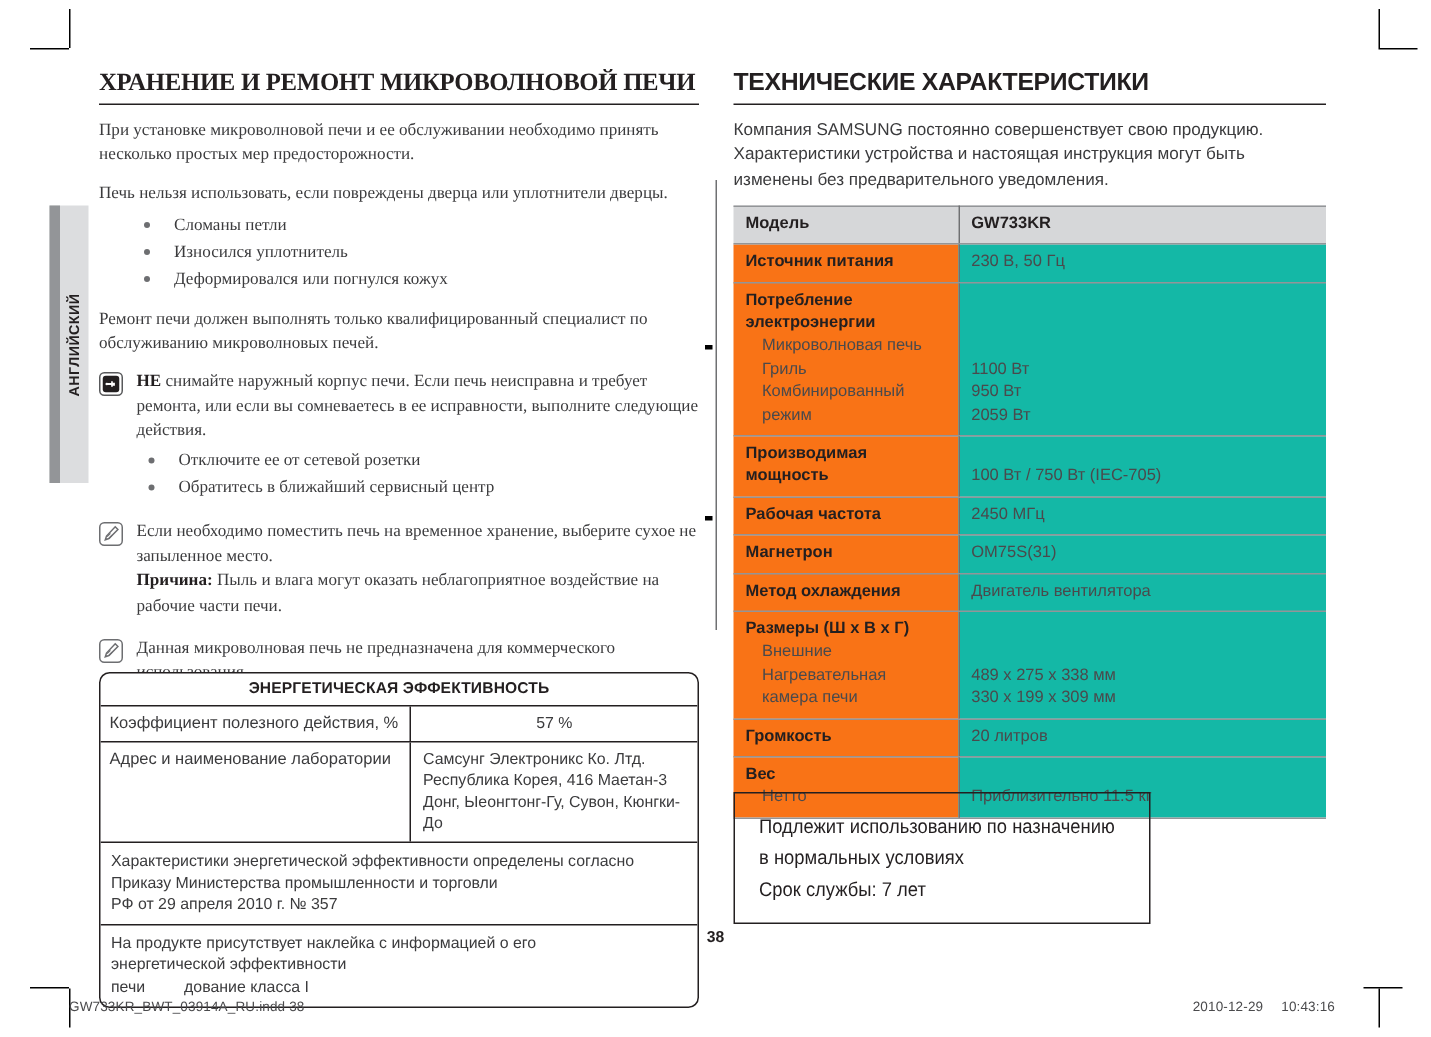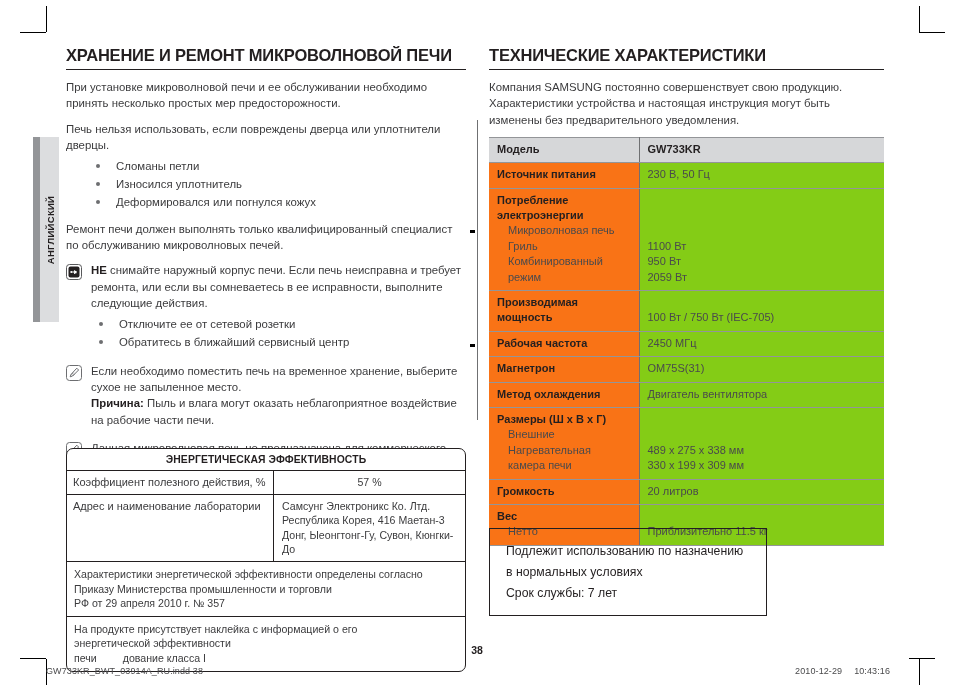--- a/index.html
+++ b/index.html
@@ -35,21 +35,21 @@
     transform: translate(-50%, -50%) rotate(-90deg);
     transform-origin: center center;
     white-space: nowrap;
     font-size: 9.5px;
     font-weight: bold;
     letter-spacing: 0.3px;
     color: #231f20;
   }
 
   
-  .col-left  { position: absolute; left: 66px;  top: 46px; width: 400px; }
+  .col-left  { position: absolute; left: 66px;  top: 46px; width: 400px; font-family: Liberation Serif, serif; }
   .col-right { position: absolute; left: 489px; top: 46px; width: 395px; }
 
   h1.section-title {
     font-size: 16.5px;
     font-weight: bold;
     margin: 0 0 5px 0;
     letter-spacing: -0.2px;
     line-height: 1.1;
   }
   .rule { border-bottom: 1.5px solid #231f20; margin-bottom: 9px; }
@@ -129,21 +129,21 @@
     font-size: 11px;
     line-height: 15.4px;
   }
   .spec-table td.label {
     width: 150px;
     background: #f97316;
     font-weight: bold;
     color: #231f20;
     border-right: 1px solid #6f7072;
   }
-  .spec-table td.value { color: #4a4a4c; background: #84cc16; }
+  .spec-table td.value { color: #4a4a4c; background: #14b8a6; }
   .spec-table tr.header td { background: #d6d7d9; font-weight: bold; color: #231f20; }
   .spec-table tr.header td.value { background: #d6d7d9; }
   .sub { font-weight: normal; color: #4a4a4c; padding-left: 11px; display: block; }
   .v-spacer { display: block; height: 15.4px; }
 
   
   .notice-box {
     position: absolute; left: 489px; top: 528px;
     width: 278px; height: 88px;
     border: 1px solid #231f20;
@@ -154,21 +154,21 @@
     font-size: 13.2px;
     line-height: 21px;
     color: #231f20;
     transform: scaleX(0.93);
     transform-origin: left center;
     white-space: nowrap;
   }
 
   
   .page-number {
-    position: absolute; left: 0; right: 0; top: 644px;
+    position: absolute; left: 0; right: 0; top: 619px;
     text-align: center;
     font-size: 10.5px;
     font-weight: bold;
     color: #231f20;
   }
   .footer-left {
     position: absolute; left: 46px; top: 666px;
     font-size: 9px; color: #4a4a4c; letter-spacing: 0.1px;
   }
   .footer-right {

